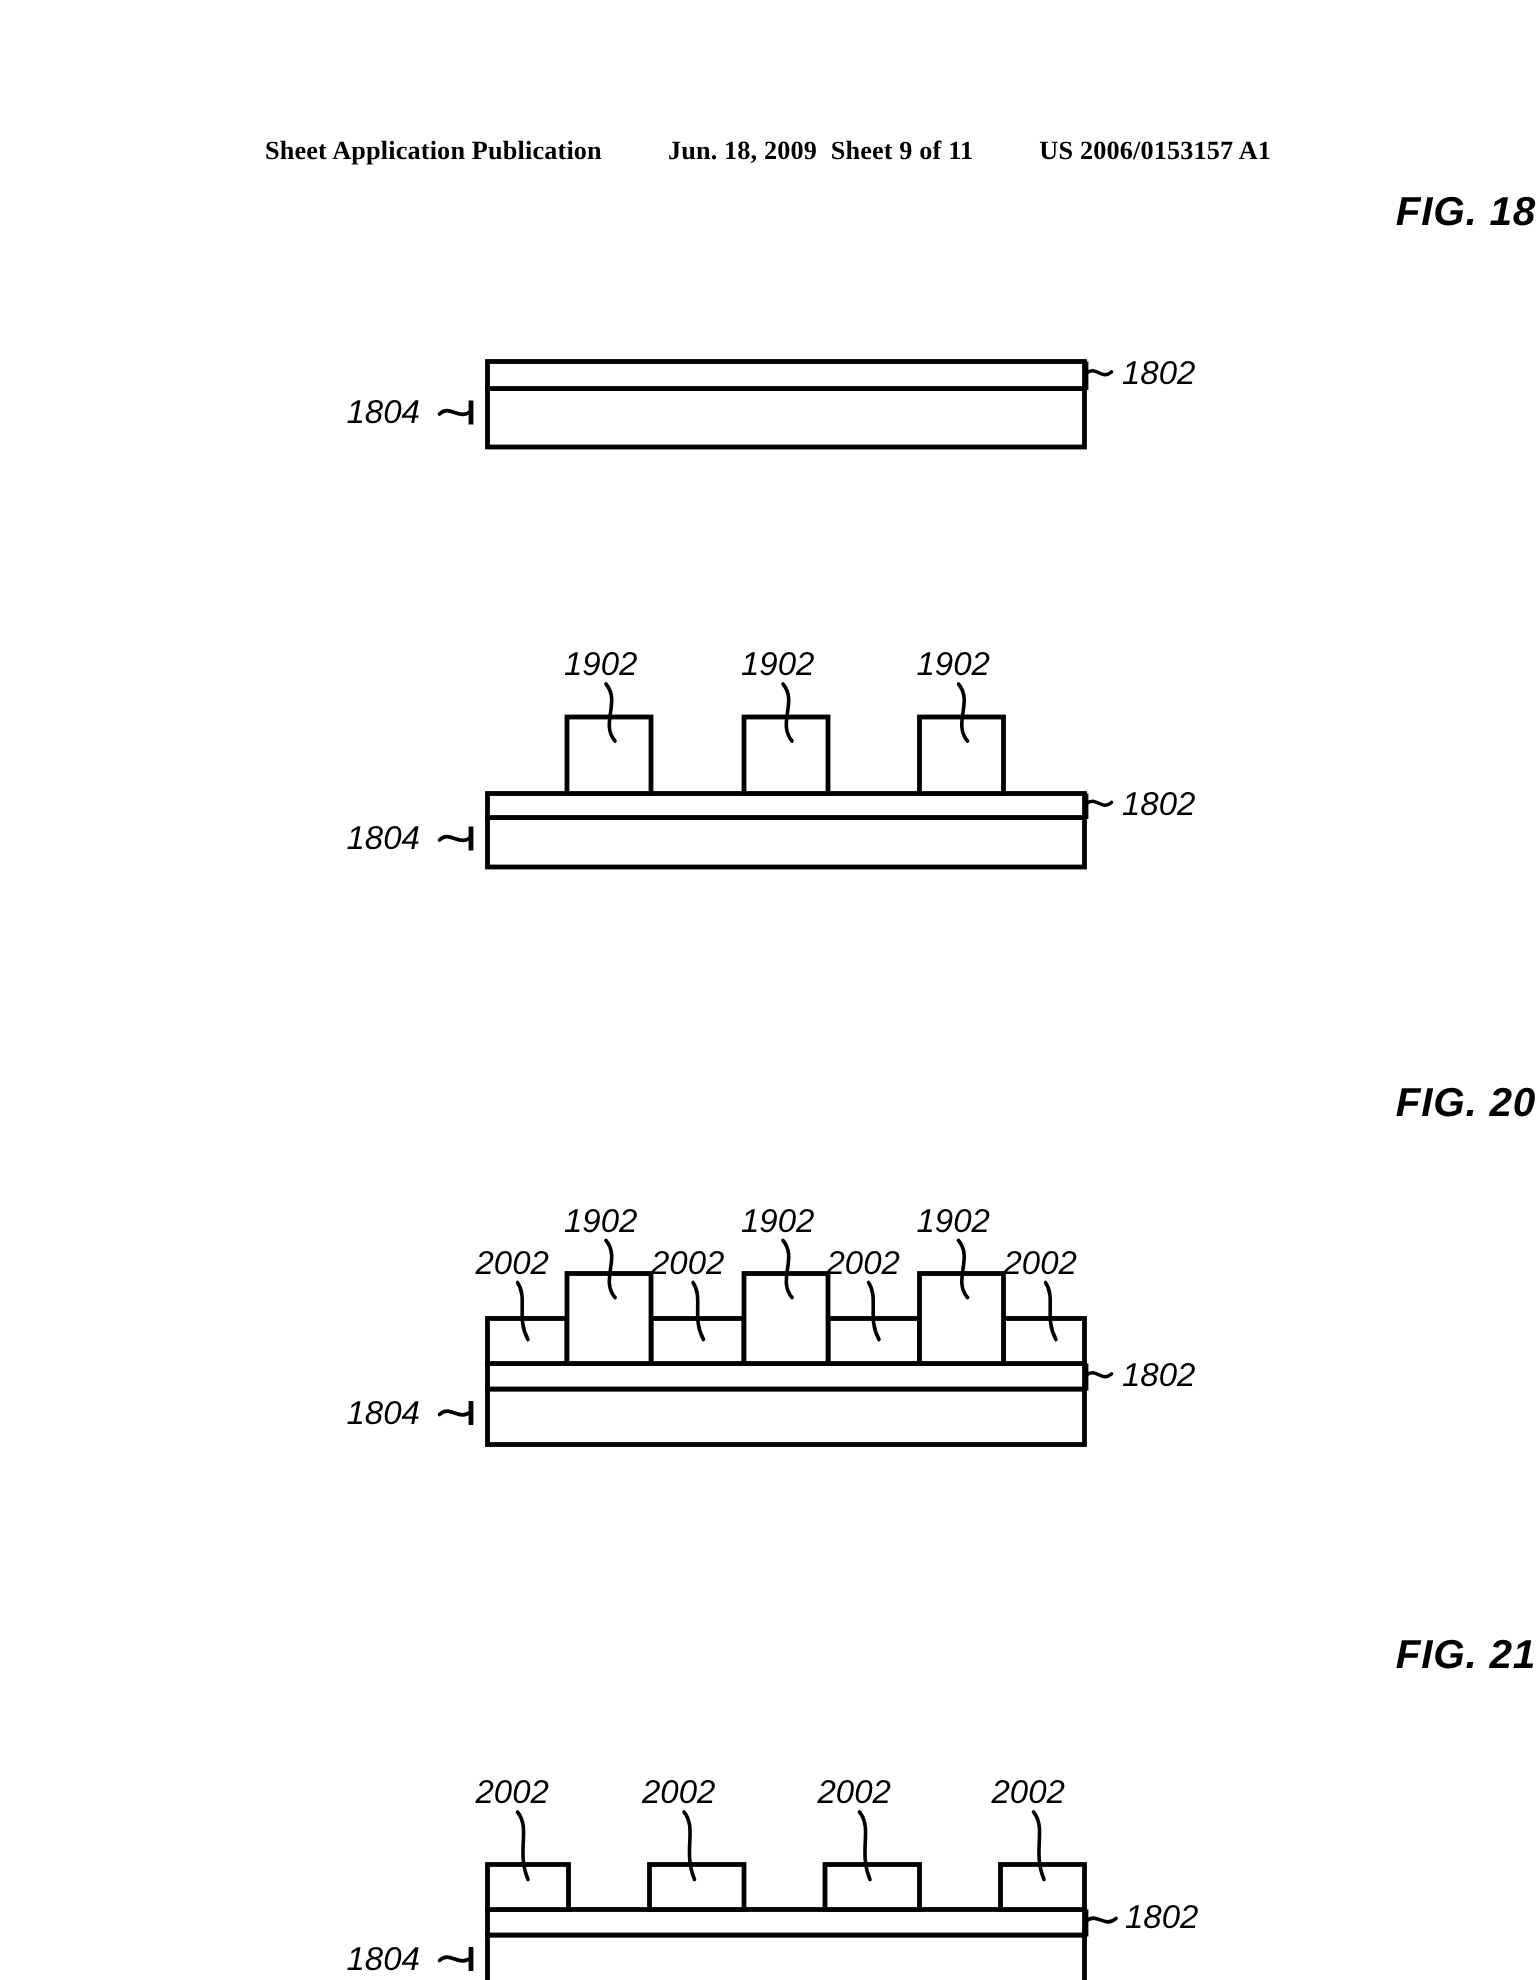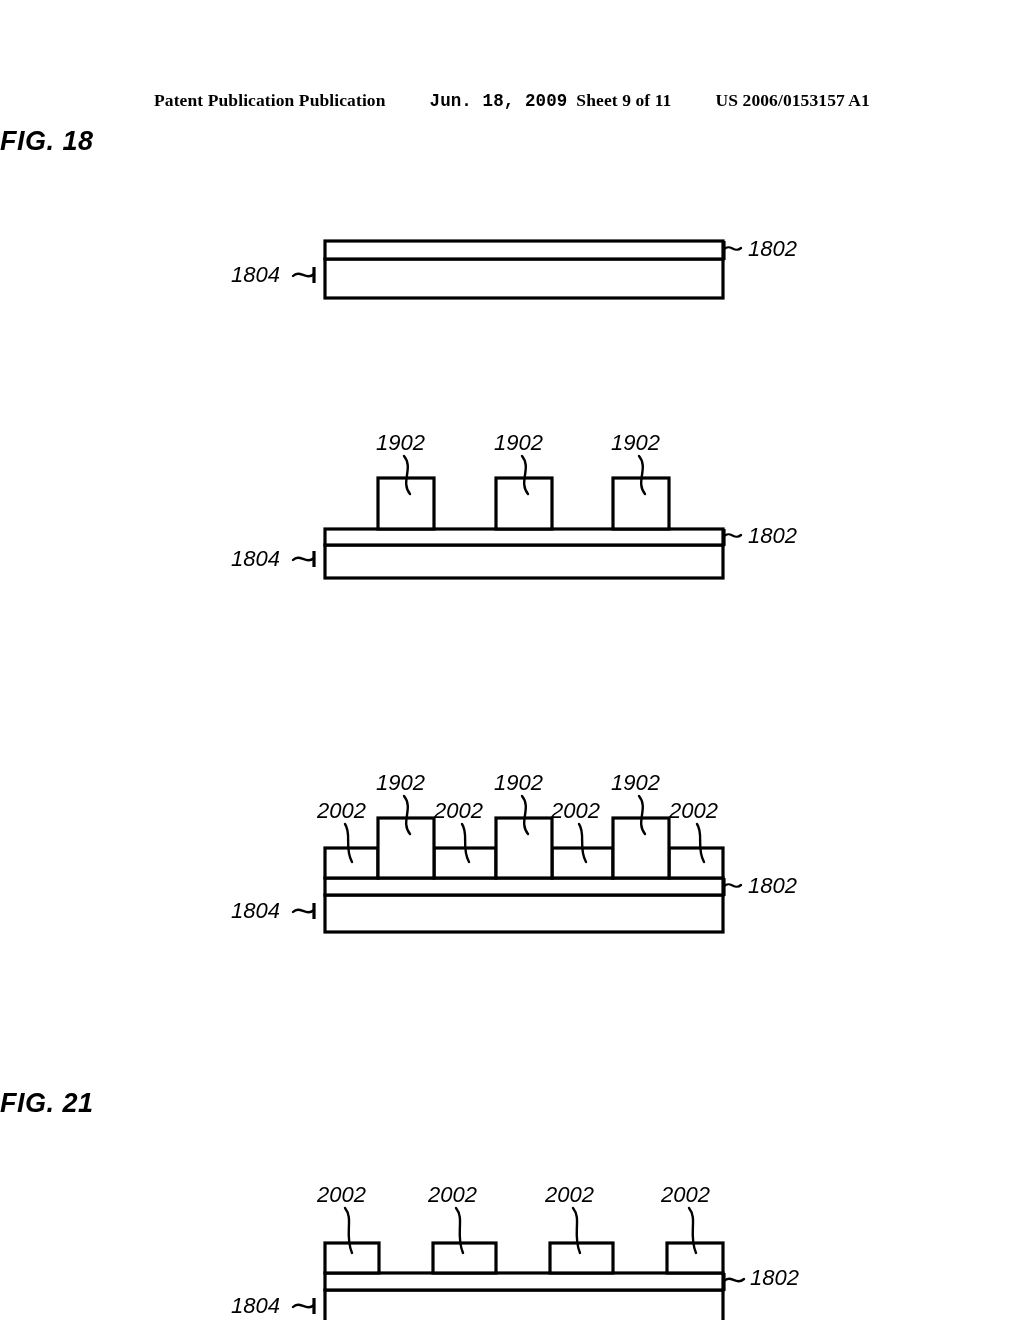--- a/index.html
+++ b/index.html
@@ -31,32 +31,32 @@
     display: flex;
     align-items: baseline;
     justify-content: center;
     font-family: "Liberation Serif", serif;
     font-weight: bold;
     font-size: 17.5px;
     letter-spacing: 0.1px;
     white-space: nowrap;
   }
   .header .h-pub { margin-right: 44px; }
-  .header .h-date { margin-right: 9px; font-family: Liberation Mono, monospace; }
+  .header .h-date { margin-right: 9px; }
   .header .h-sheet { margin-right: 44px; }
   .header .h-num { }
 
   
   .figure {
     position: absolute;
     left: 0;
     width: 1024px;
   }
   .fig-title {
-    text-align: left;
+    text-align: right;
     font-family: "Liberation Sans", sans-serif;
     font-weight: bold;
     font-style: italic;
     font-size: 27px;
     letter-spacing: 0.5px;
   }
   .fig-svg {
     display: block;
   }
   svg text.ref {
@@ -83,21 +83,21 @@
     fill: none;
     stroke-linecap: round;
   }
 </style>
 </head>
 <body>
 
 <div class="page">
 
   <div class="header">
-    <span class="h-pub">Patent Publication Publication</span>
+    <span class="h-pub">Sheet Application Publication</span>
     <span class="h-date">Jun. 18, 2009</span>
     <span class="h-sheet">Sheet 9 of 11</span>
     <span class="h-num">US 2006/0153157 A1</span>
   </div>
 
   <div class="figure" style="top:126px;">
     <div class="fig-title">FIG. 18</div>
     <svg class="fig-svg" width="1024" height="170" viewBox="0 0 1024 170">
 
       <rect class="struct" x="325" y="102" width="398" height="39"></rect>
@@ -137,20 +137,21 @@
       <path class="rule" d="M 724 159 L 724 176" stroke-width="2.6"></path>
       <text class="ref" x="748" y="173">1802</text>
 
       <path class="leader" d="M 293 190 C 300 183, 306 195, 314 188"></path>
       <path class="rule" d="M 314 181 L 314 197" stroke-width="2.6"></path>
       <text class="ref" x="231" y="196">1804</text>
     </svg>
   </div>
 
   <div class="figure" style="top:720px;">
+    <div class="fig-title">FIG. 20</div>
     <svg class="fig-svg" width="1024" height="230" viewBox="0 0 1024 230">
 
       <rect class="struct" x="325" y="175" width="398" height="37"></rect>
 
       <rect class="struct" x="325" y="158" width="398" height="17"></rect>
 
       <rect class="struct" x="325" y="128" width="53" height="30"></rect>
       <rect class="struct" x="434" y="128" width="62" height="30"></rect>
       <rect class="struct" x="552" y="128" width="61" height="30"></rect>
       <rect class="struct" x="669" y="128" width="54" height="30"></rect>

